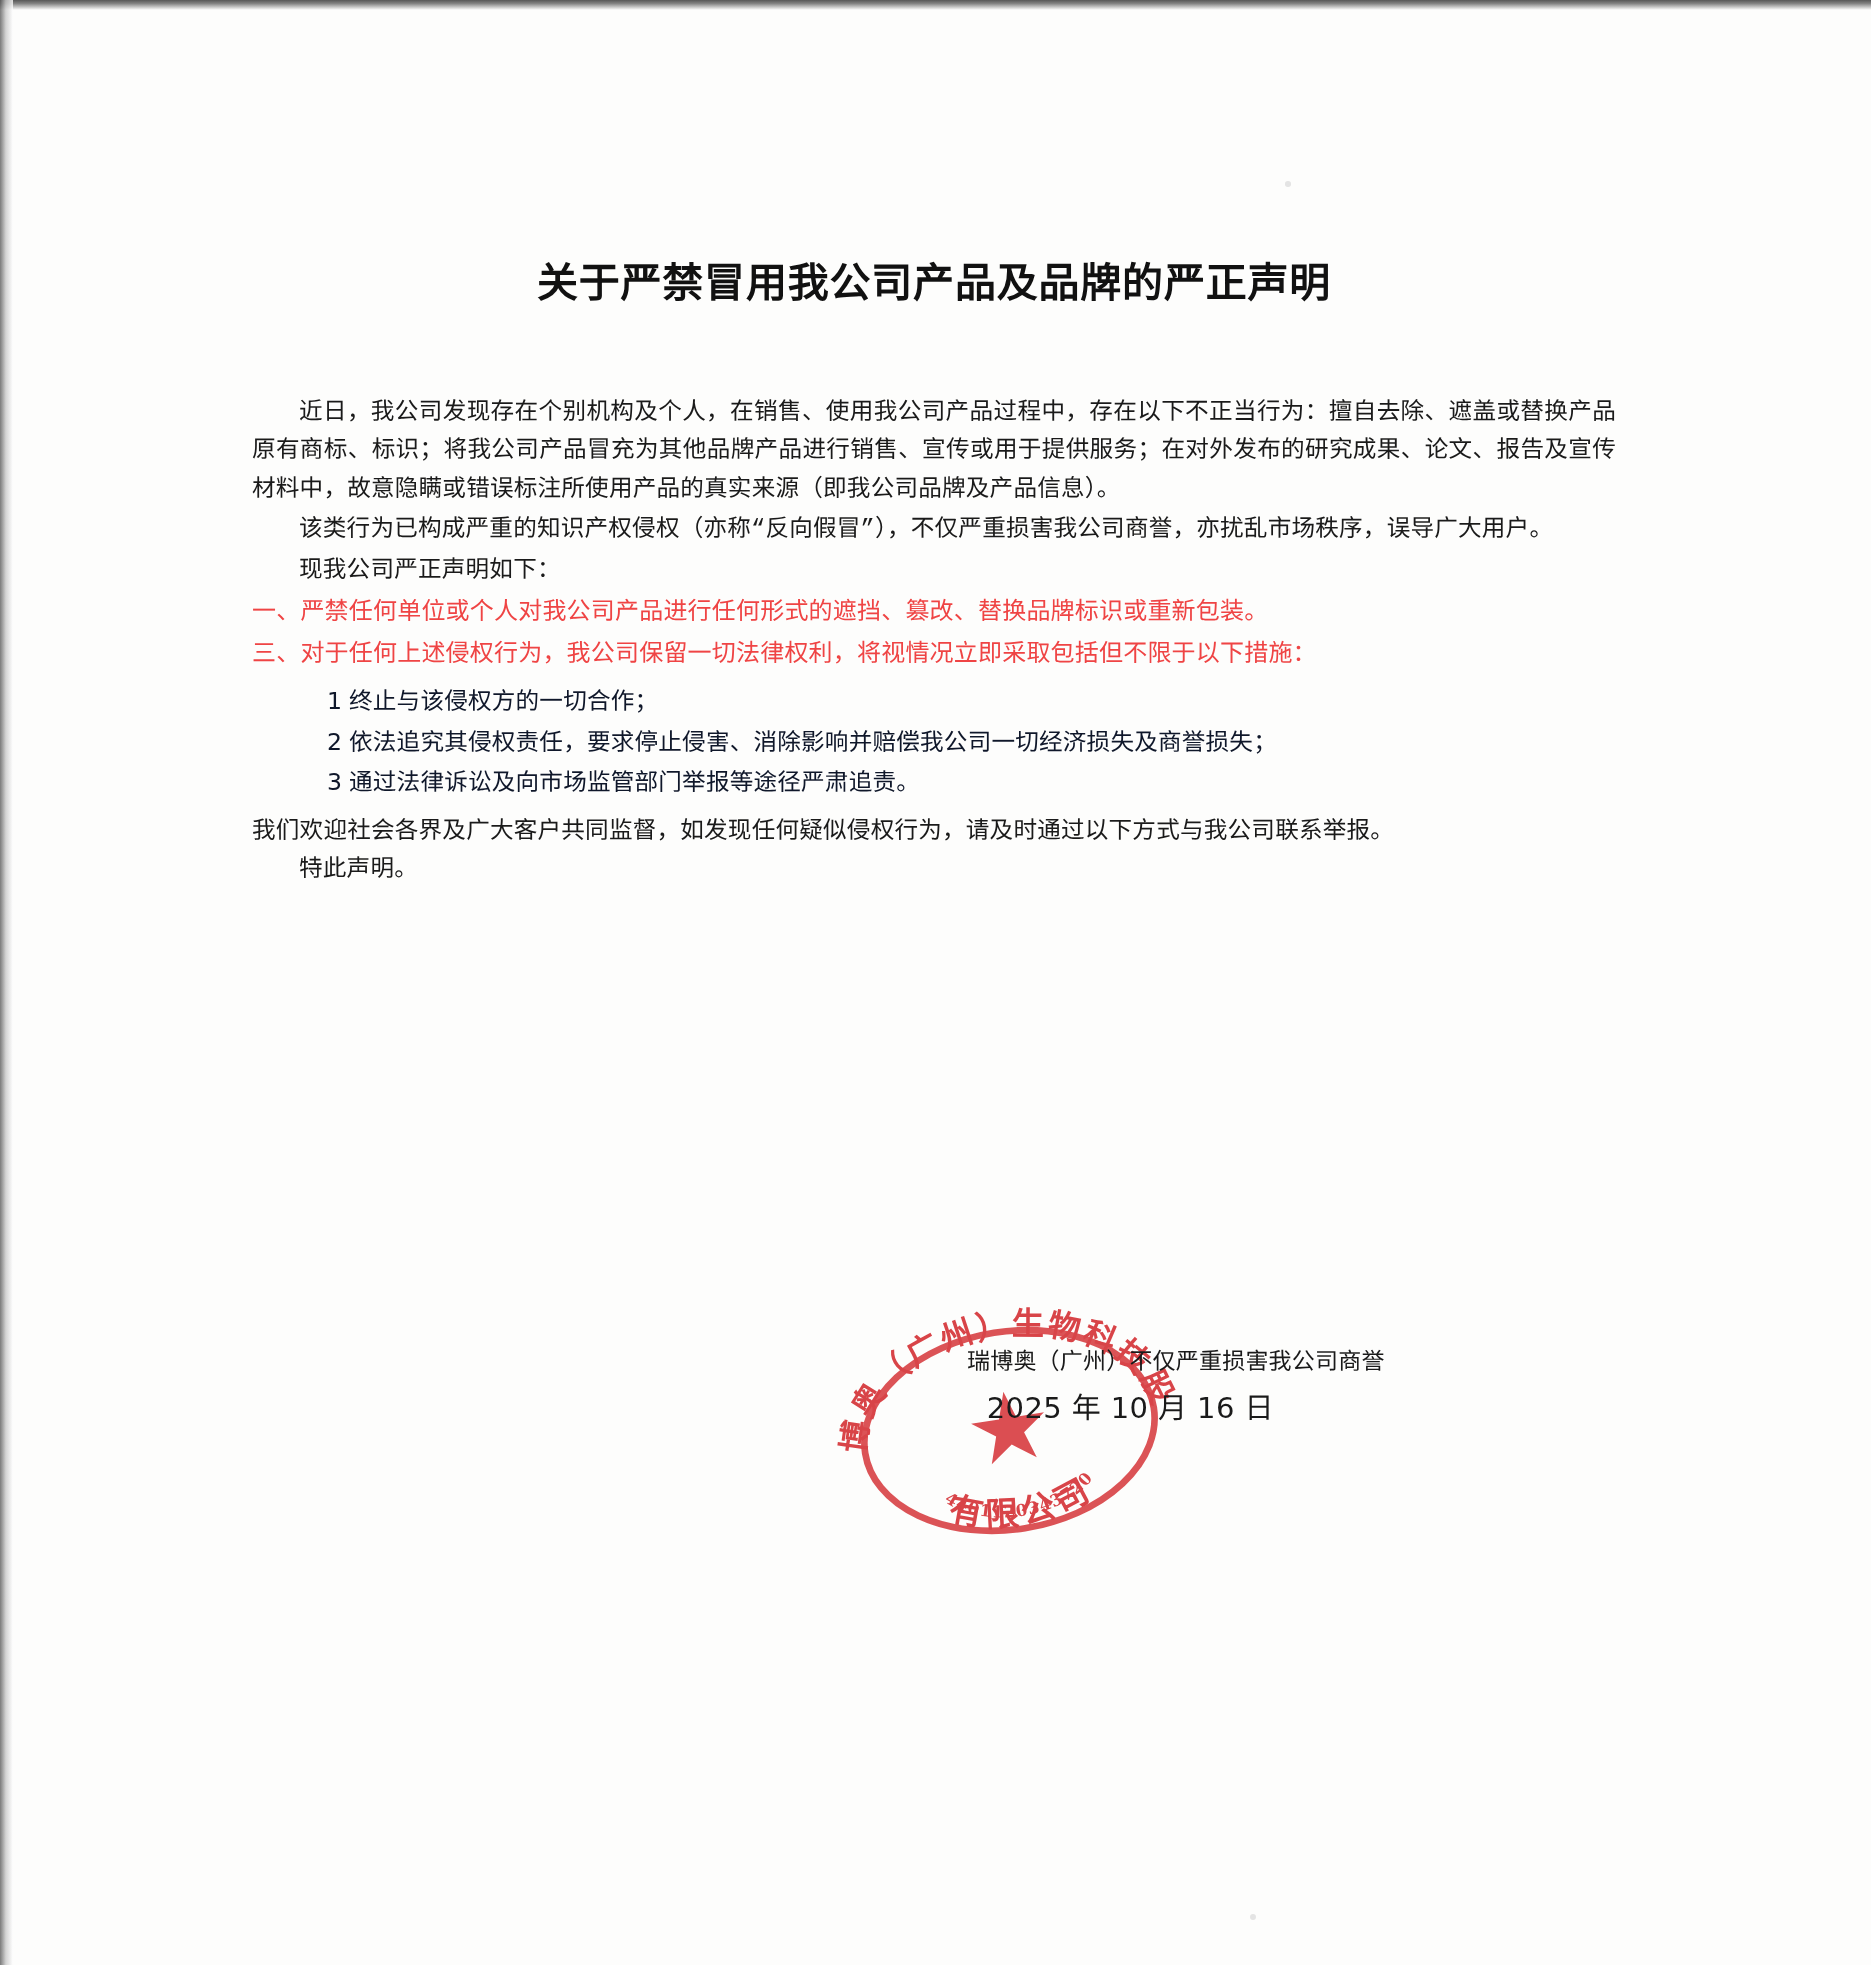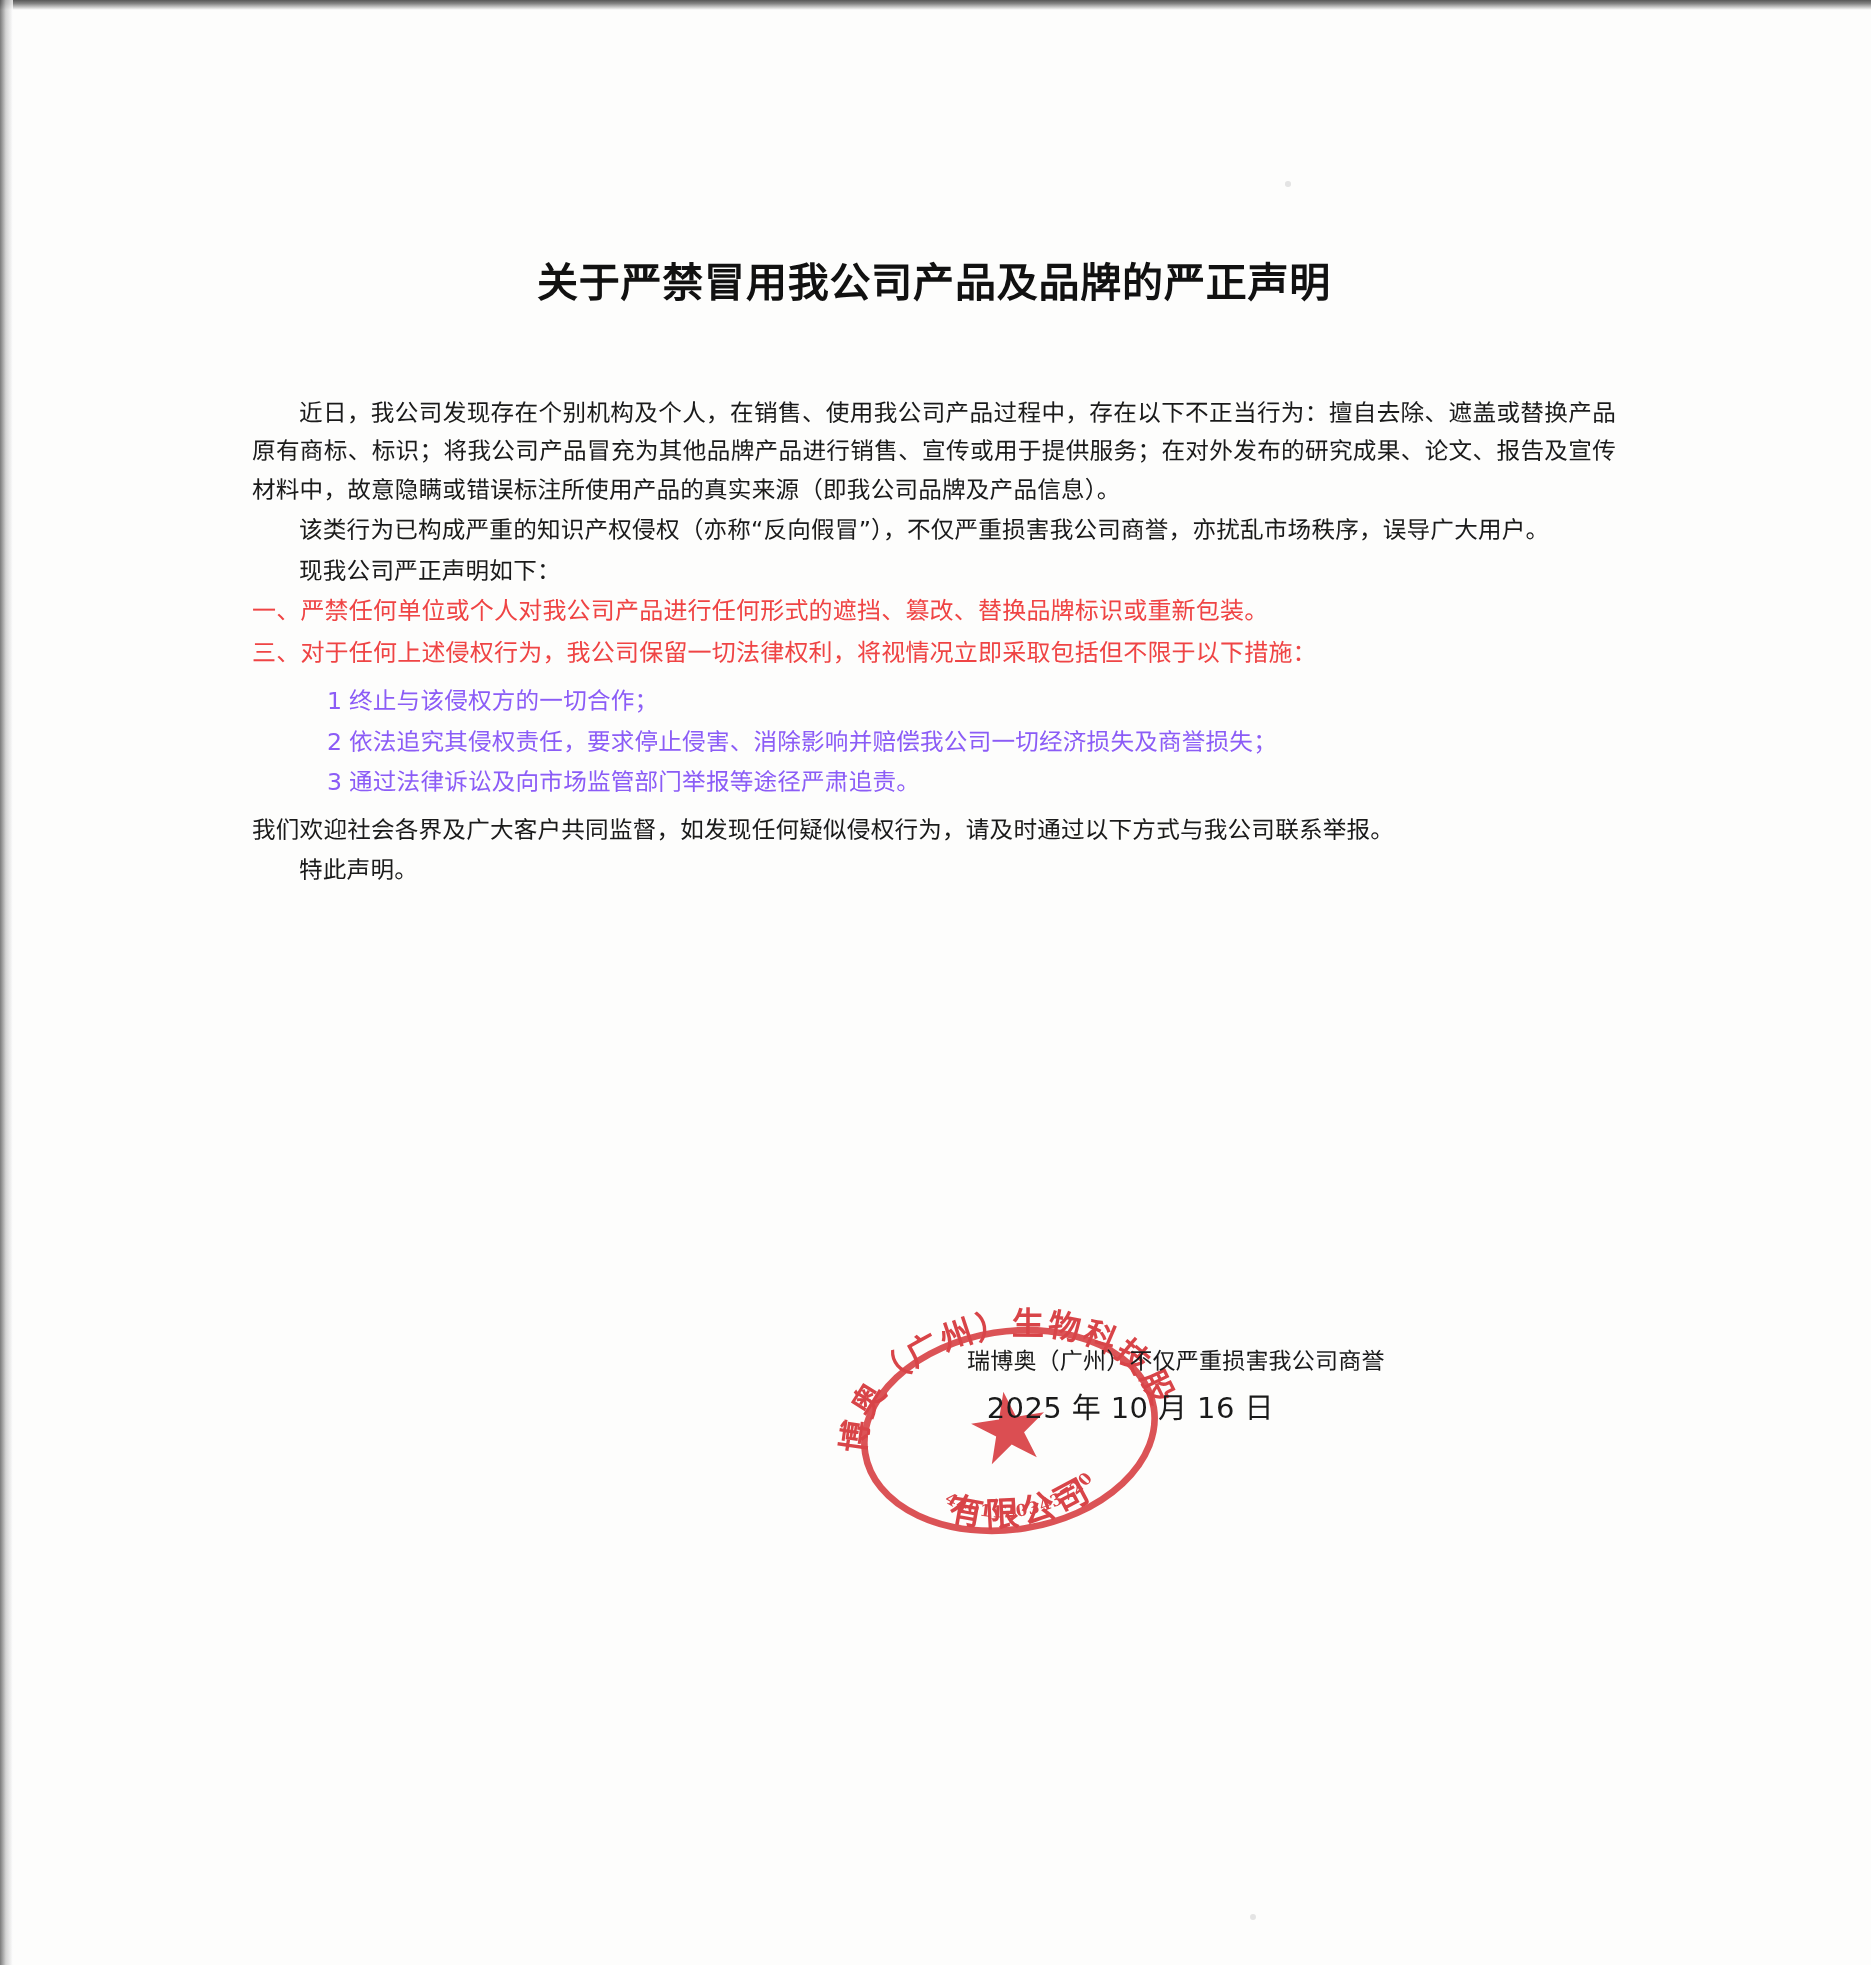--- a/index.html
+++ b/index.html
@@ -62,33 +62,34 @@
   .para {
     font-size: 23.6px;
     line-height: 1.62;
     color: #1a1a1a;
     margin: 0 0 2.4px 0;
     text-align: justify;
     letter-spacing: 0.2px;
   }
   .indent {
     text-indent: 47px;
+    font-family: Liberation Mono, monospace;
   }
   .numbered {
     font-size: 24px;
     line-height: 1.62;
     color: #ef4444;
     margin: 0 0 2.4px 0;
     text-align: justify;
     letter-spacing: 0.2px;
   }
   .sub-item {
     font-size: 23.6px;
     line-height: 1.62;
-    color: #8b5cf6;
+    color: #0f172a;
     margin: 0 0 2.4px 0;
     padding-left: 75px;
     letter-spacing: 0.2px;
   }
   .sub-num {
     display: inline-block;
     min-width: 22px;
   }
 
   .gap-sm { height: 7px; }

